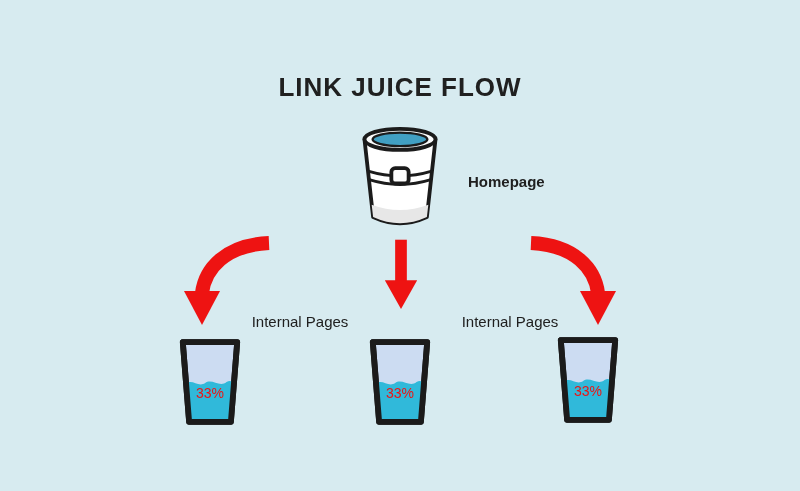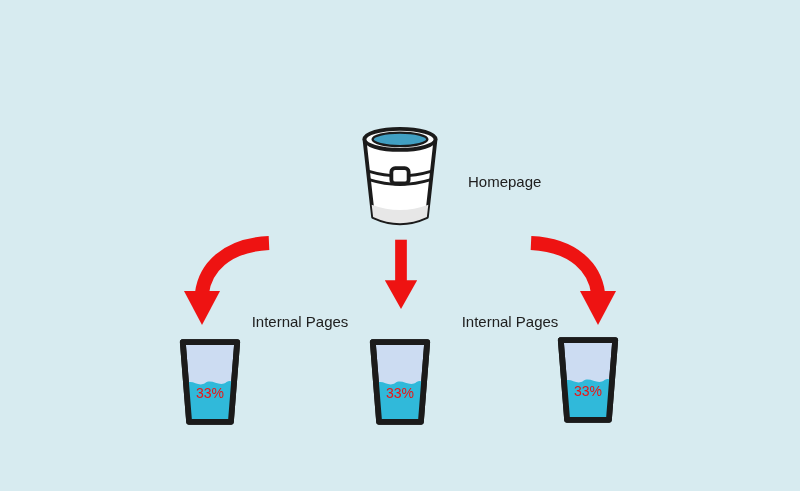--- a/index.html
+++ b/index.html
@@ -39,21 +39,21 @@
     left:352px;
     top:124px;
     width:96px;
     height:108px;
   }
   .homepage-label{
     position:absolute;
     left:468px;
     top:173px;
     font-size:15px;
-    font-weight:normal;
+    font-weight:bold;
     color:var(--text);
   }
   .arrow{position:absolute;}
   .arrow-mid{left:383px;top:237px;width:36px;height:80px;}
   .arrow-left{left:183px;top:233px;width:92px;height:92px;}
   .arrow-right{left:525px;top:233px;width:92px;height:92px;}
   .internal-label{
     position:absolute;
     top:313px;
     width:130px;
@@ -83,20 +83,21 @@
     font-weight:normal;
     color:var(--red);
   }
   svg{overflow:visible;}
 </style>
 </head>
 <body>
 
 <div class="canvas">
 
+  <div class="title">LINK JUICE FLOW</div>
 
   <div class="bucket">
     <svg viewBox="0 0 100 112" xmlns="http://www.w3.org/2000/svg">
       <path d="M 13,16 L 22,97 Q 50,110 78,97 L 87,16 Z" fill="#ffffff" stroke="var(--ink)" stroke-width="4" stroke-linejoin="round"></path>
       <path d="M 20.5,84 Q 50,95 79.5,84 L 78,97 Q 50,110 22,97 Z" fill="#e7e7e7"></path>
       <ellipse cx="50" cy="16" rx="37" ry="11" fill="#fbfbfb" stroke="var(--ink)" stroke-width="4"></ellipse>
       <ellipse cx="50" cy="16" rx="28.5" ry="7" fill="var(--bucket-liquid)" stroke="var(--ink)" stroke-width="2.5"></ellipse>
       <path d="M 16.8,49 Q 50,59 83.2,49" fill="none" stroke="var(--ink)" stroke-width="3"></path>
       <path d="M 17.8,58 Q 50,68 82.2,58" fill="none" stroke="var(--ink)" stroke-width="3"></path>
       <rect x="41" y="46" width="18" height="16" rx="4" fill="#ffffff" stroke="var(--ink)" stroke-width="4"></rect>

